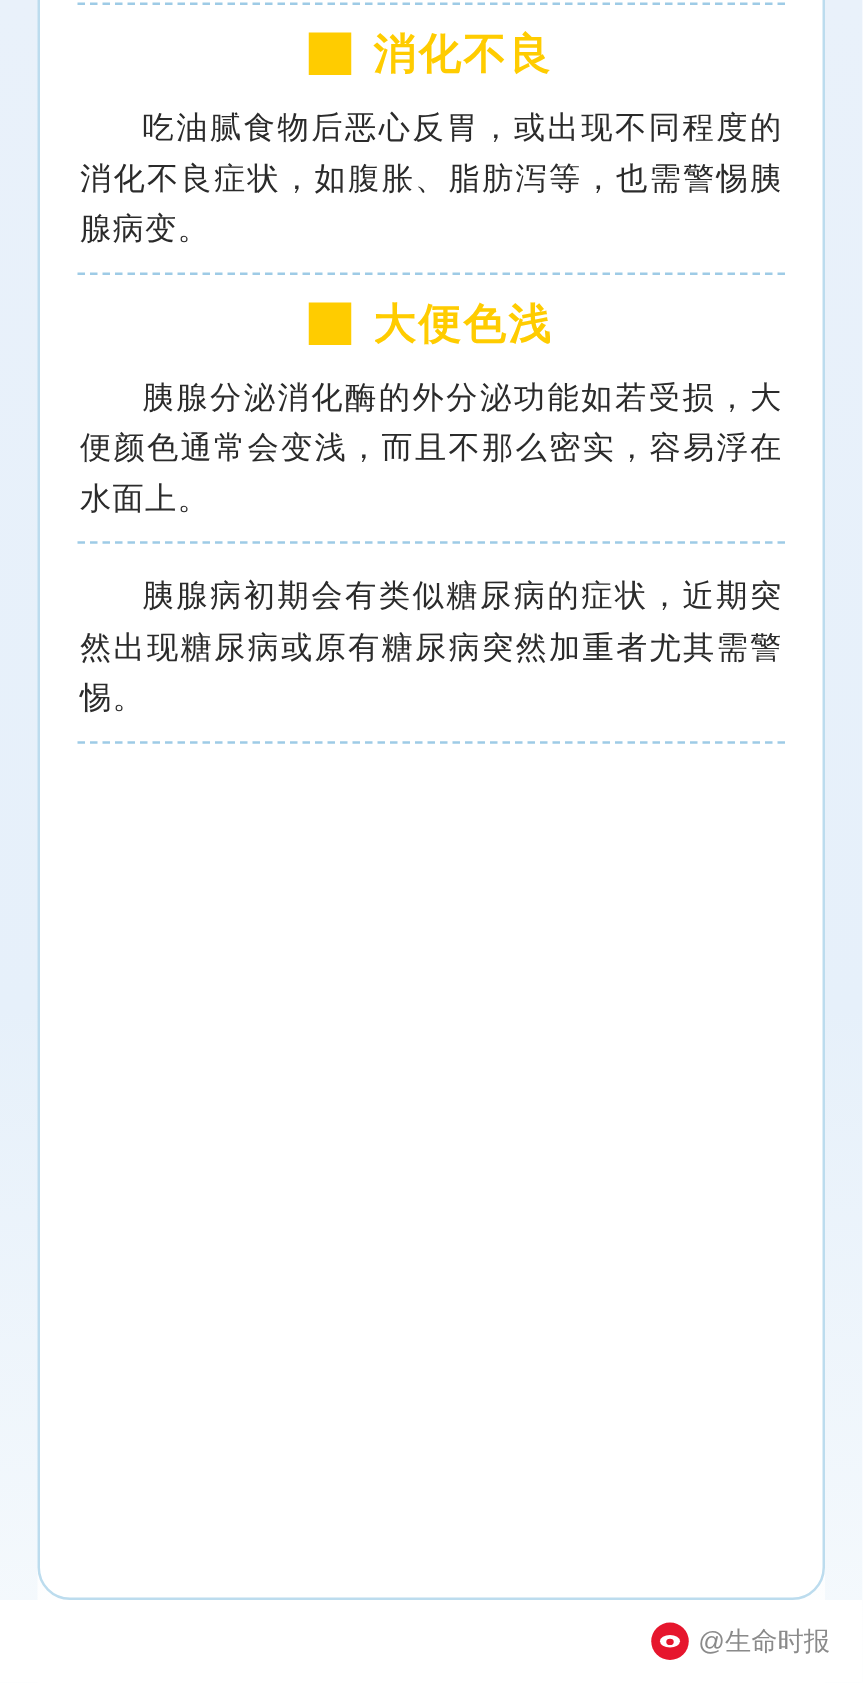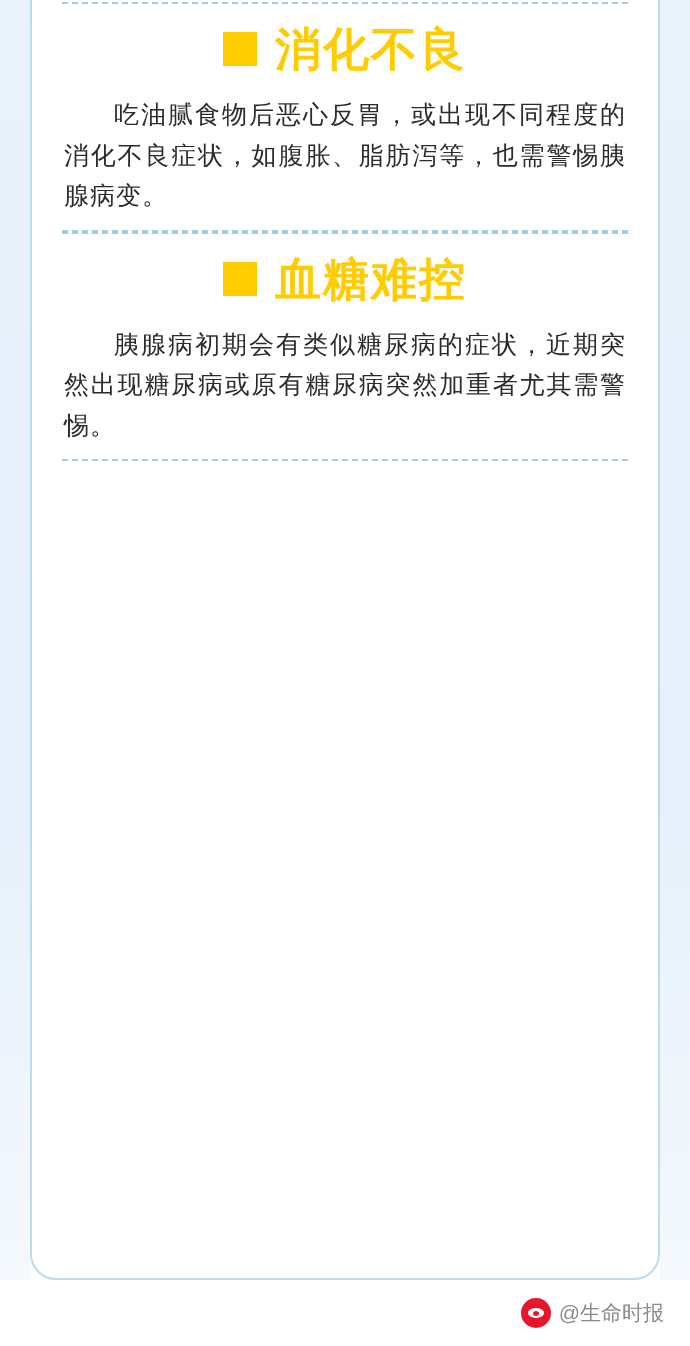--- a/index.html
+++ b/index.html
@@ -65,21 +65,21 @@
     margin-bottom: 22px;
   }
   .sec-square {
     width: 34px;
     height: 34px;
     background: #ffcc00;
     flex: 0 0 auto;
     display: block;
   }
   .sec-title {
-    font-size: 46px;
+    font-size: 34px;
     font-weight: bold;
     color: #ffcc00;
     letter-spacing: 2px;
     line-height: 1;
   }
   .sec-body {
     font-size: 25px;
     line-height: 1.62;
     color: #2b2b2b;
     text-indent: 2em;
@@ -147,28 +147,31 @@
       <div class="section">
         <div class="sec-head">
           <span class="sec-square"></span>
           <span class="sec-title">消化不良</span>
         </div>
         <div class="sec-body">吃油腻食物后恶心反胃，或出现不同程度的消化不良症状，如腹胀、脂肪泻等，也需警惕胰腺病变。</div>
       </div>
 
       <div class="divider"></div>
 
+      <div class="section">
+        <div class="sec-head">
+          <span class="sec-square"></span>
+          <span class="sec-title">大便色浅</span>
+        </div>
+        <div class="sec-body">胰腺分泌消化酶的外分泌功能如若受损，大便颜色通常会变浅，而且不那么密实，容易浮在水面上。</div>
+      </div>
 
       <div class="divider"></div>
 
       <div class="section">
-        <div class="sec-head">
-          <span class="sec-square"></span>
-          <span class="sec-title">血糖难控</span>
-        </div>
         <div class="sec-body">胰腺病初期会有类似糖尿病的症状，近期突然出现糖尿病或原有糖尿病突然加重者尤其需警惕。</div>
       </div>
 
       <div class="divider"></div>
 
 
     </div>
   </div>
 
   <div class="footer">

